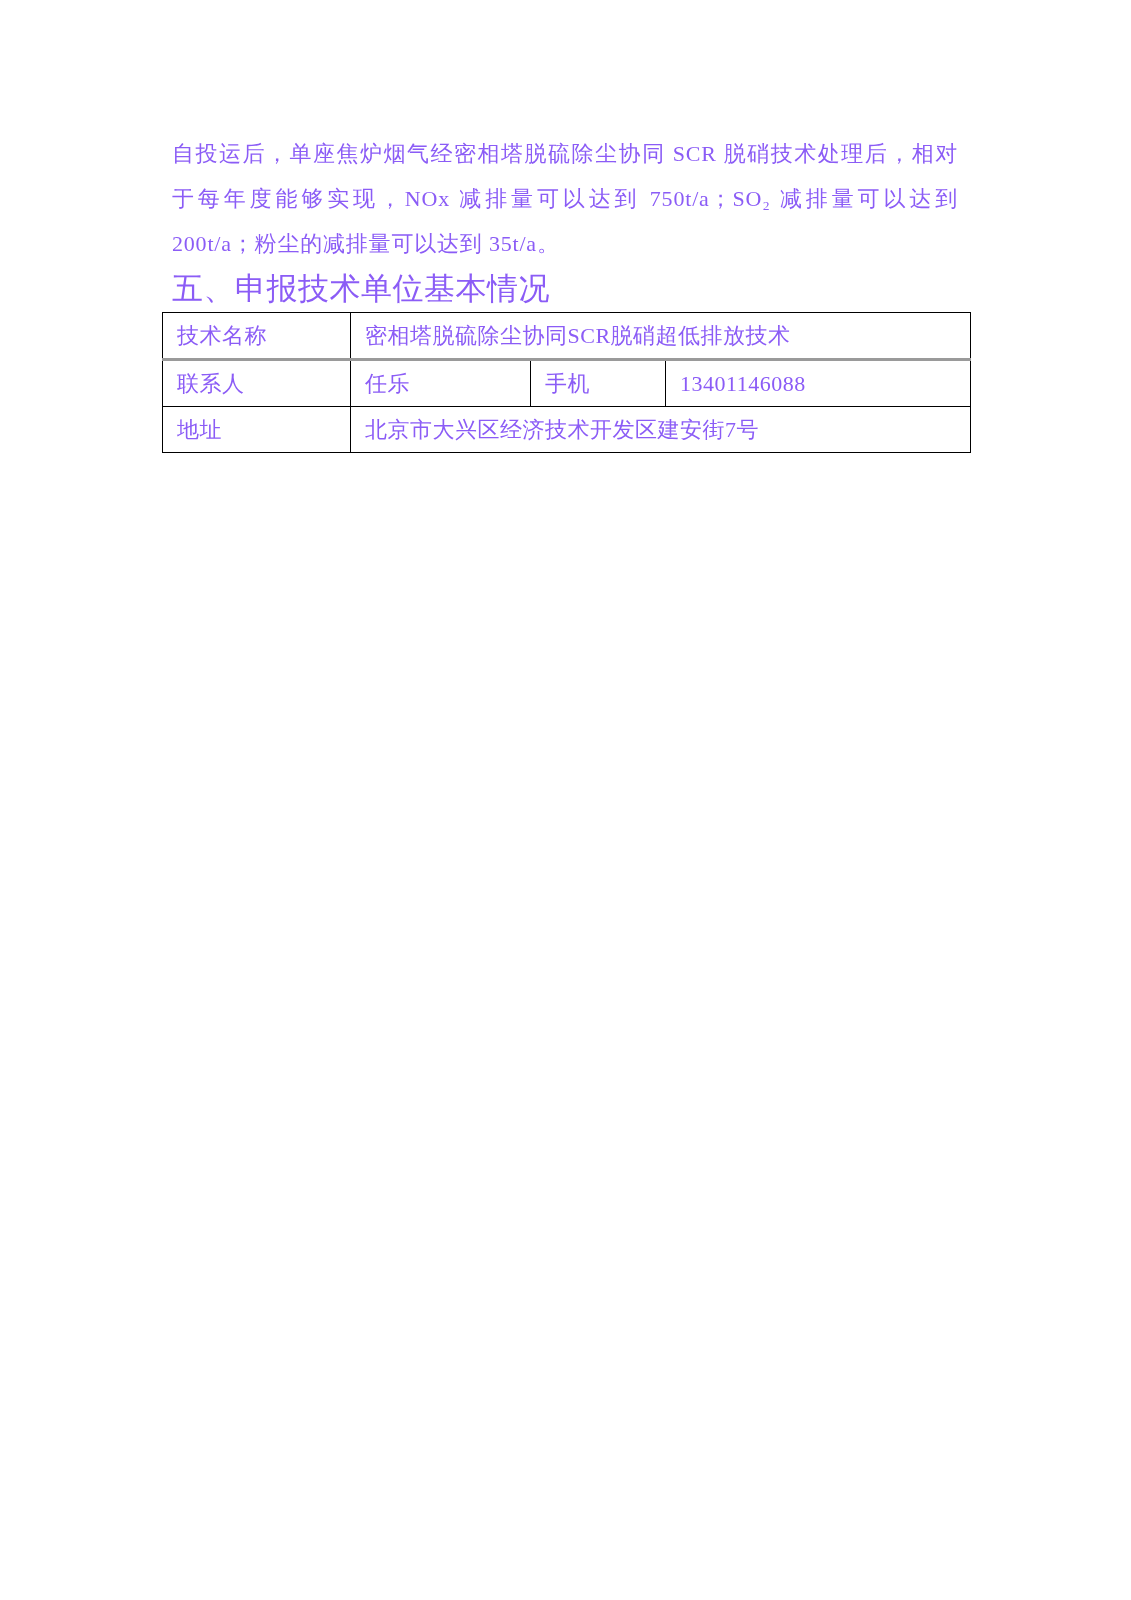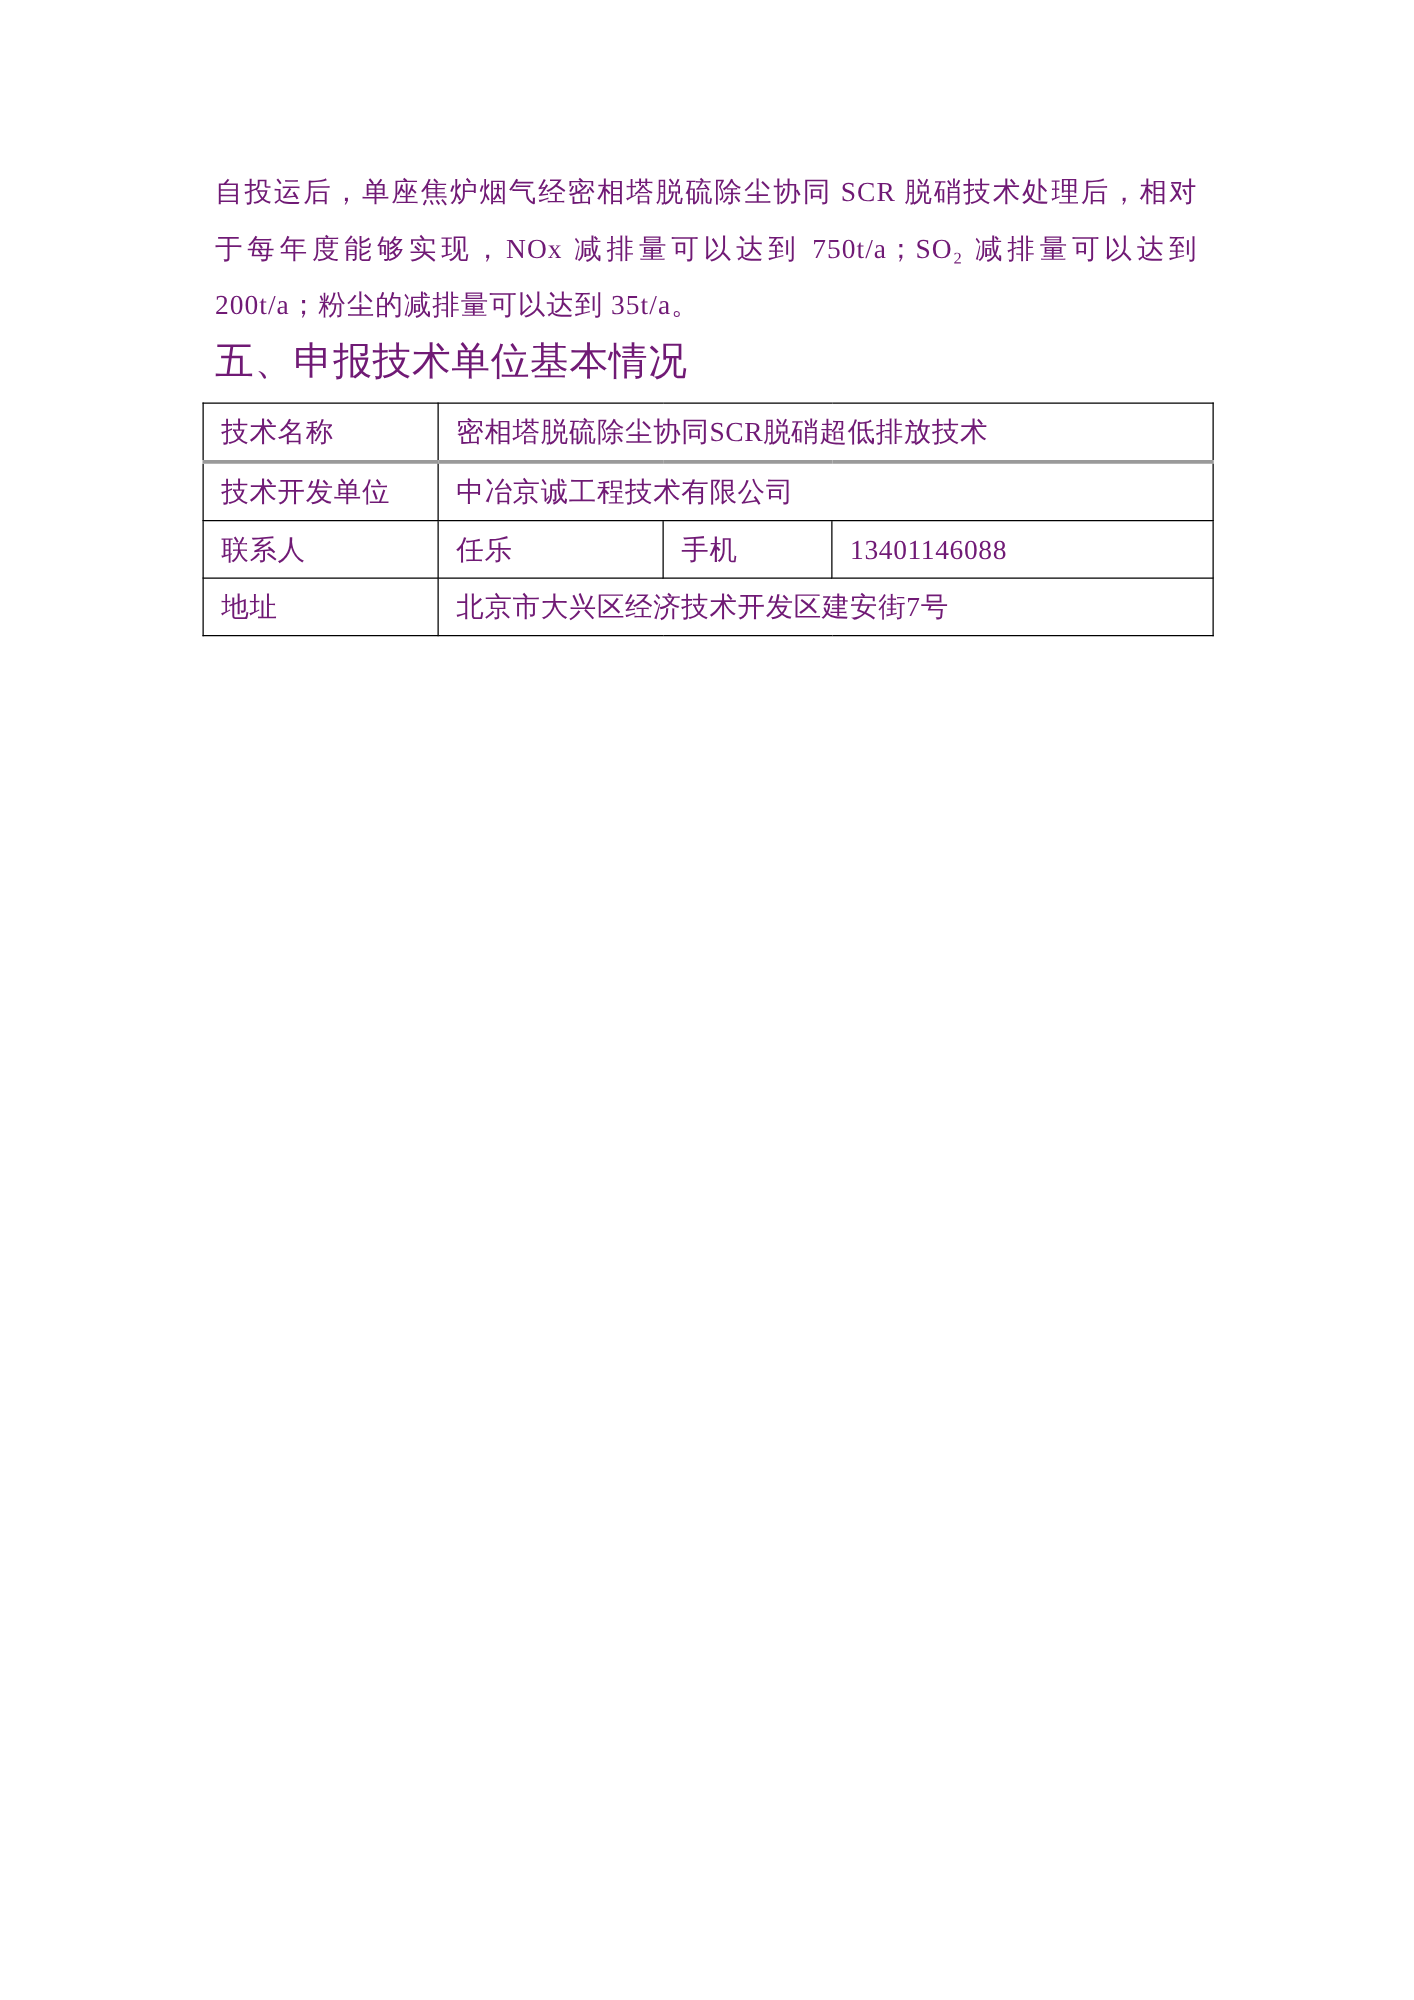--- a/index.html
+++ b/index.html
@@ -11,21 +11,21 @@
     position: relative;
     width: 1131px;
     height: 1600px;
     margin: 0 auto;
     background: #ffffff;
     box-sizing: border-box;
     padding: 131px 173px 0 172px;
     font-family: "Liberation Serif", "DejaVu Serif", serif;
     font-size: 22px;
     line-height: 45px;
-    color: #701a75;
+    color: #8b5cf6;
   }
   .para {
     margin: 0;
     text-align: justify;
     letter-spacing: 0.8px;
   }
   .indent {
     text-indent: 44px;
   }
   .heading44 {
@@ -40,21 +40,21 @@
   .section5 {
     margin: 0;
     font-size: 31px;
     letter-spacing: 0.5px;
   }
   table.info {
     border-collapse: collapse;
     table-layout: fixed;
     width: 808px;
     margin-left: -10px;
-    margin-top: 11px;
+    margin-top: 1px;
   }
   table.info td {
     border: 1.5px solid var(--table-border, #000000);
     height: 45px;
     padding: 0 6px 0 14px;
     vertical-align: middle;
     font-size: 22px;
     letter-spacing: 0.5px;
     overflow: hidden;
     white-space: nowrap;
@@ -80,24 +80,20 @@
       <col style="width:180px">
       <col style="width:135px">
       <col style="width:305px">
     </colgroup>
     <tbody>
       <tr class="thick-bottom">
         <td>技术名称</td>
         <td colspan="3">密相塔脱硫除尘协同SCR脱硝超低排放技术</td>
       </tr>
       <tr>
-        <td>技术开发单位</td>
-        <td colspan="3">中冶京诚工程技术有限公司</td>
-      </tr>
-      <tr>
         <td>联系人</td>
         <td>任乐</td>
         <td>手机</td>
         <td>13401146088</td>
       </tr>
       <tr>
         <td>地址</td>
         <td colspan="3">北京市大兴区经济技术开发区建安街7号</td>
       </tr>
     </tbody>

